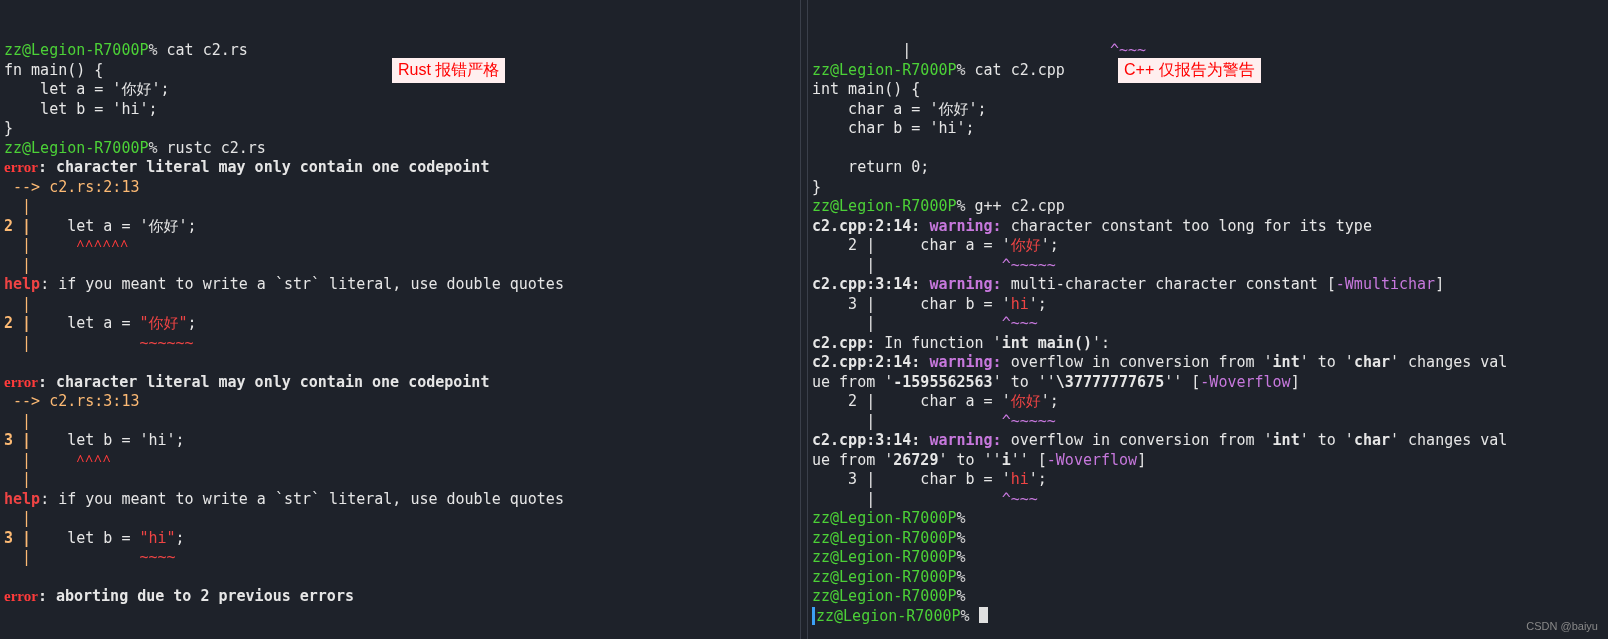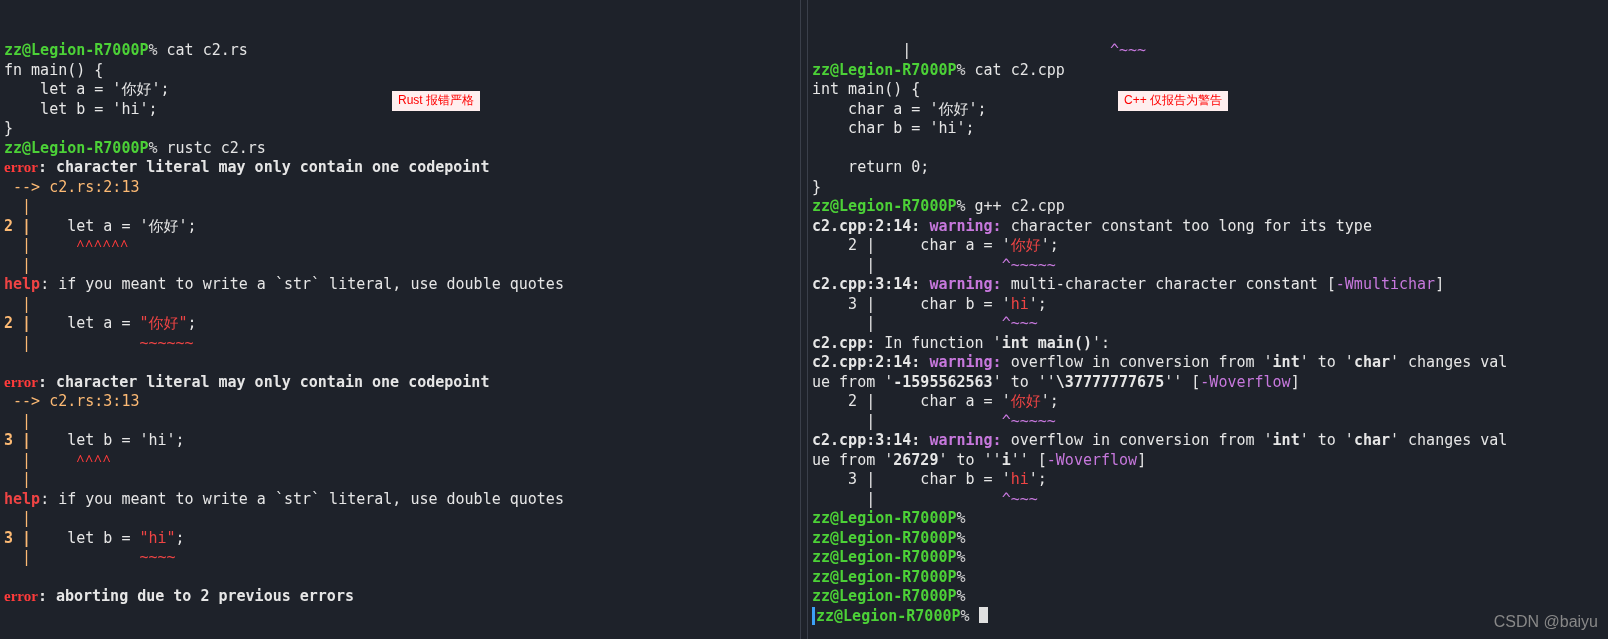--- a/index.html
+++ b/index.html
@@ -22,47 +22,46 @@
     position: relative;
   }
   .left { width: 800px; }
   .divider {
     width: 8px;
     background: #1e222a;
     border-left: 1px solid #3a3f4a;
     border-right: 1px solid #3a3f4a;
   }
   .right { flex: 1; }
-  .prompt-user { color: #4cd137; font-weight: bold; }
+  .prompt-user { color: #4cd137; font-weight: normal; }
   .prompt-pct  { color: #d0d0d0; }
   .cmd { color: #e5e5e5; }
   .white { color: #e6e6e6; }
   .bold  { font-weight: bold; }
   .red   { color: #ff3b3b; font-weight: bold; font-family: Liberation Serif, serif; }
   .blue  { color: #fdba74; }
   .mag   { color: #ef4444; font-weight: normal; }
   .magl  { color: #c778dd; }
   .warn  { color: #c778dd; font-weight: bold; margin-top: 23px; }
   .cyan  { color: #ef4444; margin-top: 25px; }
   .label {
     position: absolute;
     background: #ffefef;
     color: #ff0000;
     padding: 2px 6px;
-    font-size: 12px;
+    font-size: 16px;
     font-family: "Microsoft YaHei","PingFang SC",sans-serif;
     font-weight: 500;
-    margin-top: 33px;
   }
   .watermark {
     position: absolute;
     right: 10px;
     bottom: 6px;
     color: #888;
-    font-size: 16px;
+    font-size: 11px;
     font-family: sans-serif;
   }
   .cursor-blk {
     display:inline-block; width:9px; height:16px;
     background:#e0e0e0; vertical-align: -2px;
   }
 </style>
 </head>
 <body>
 

